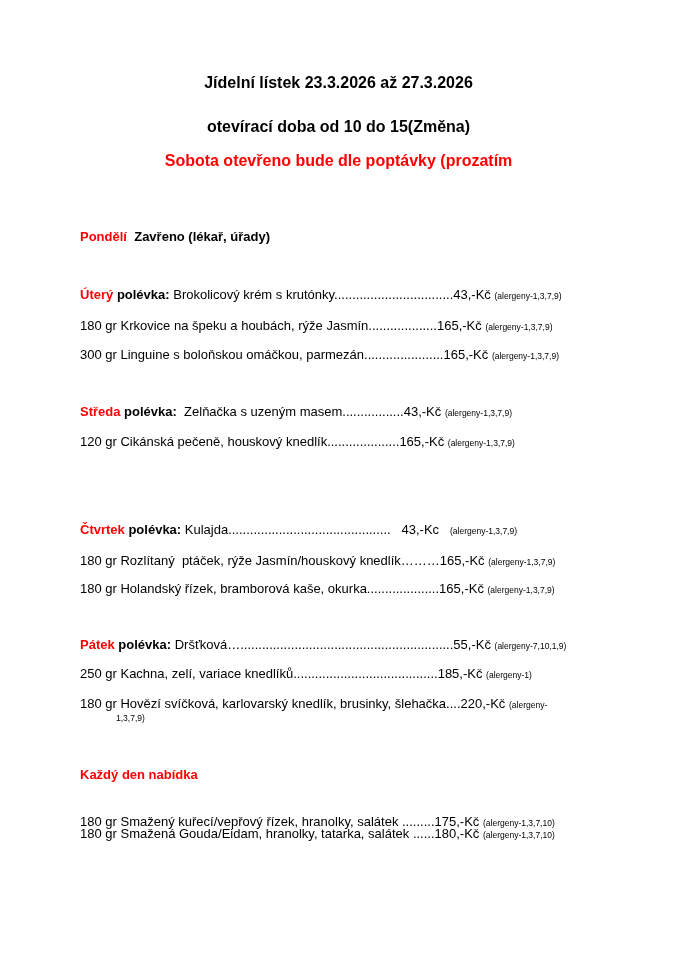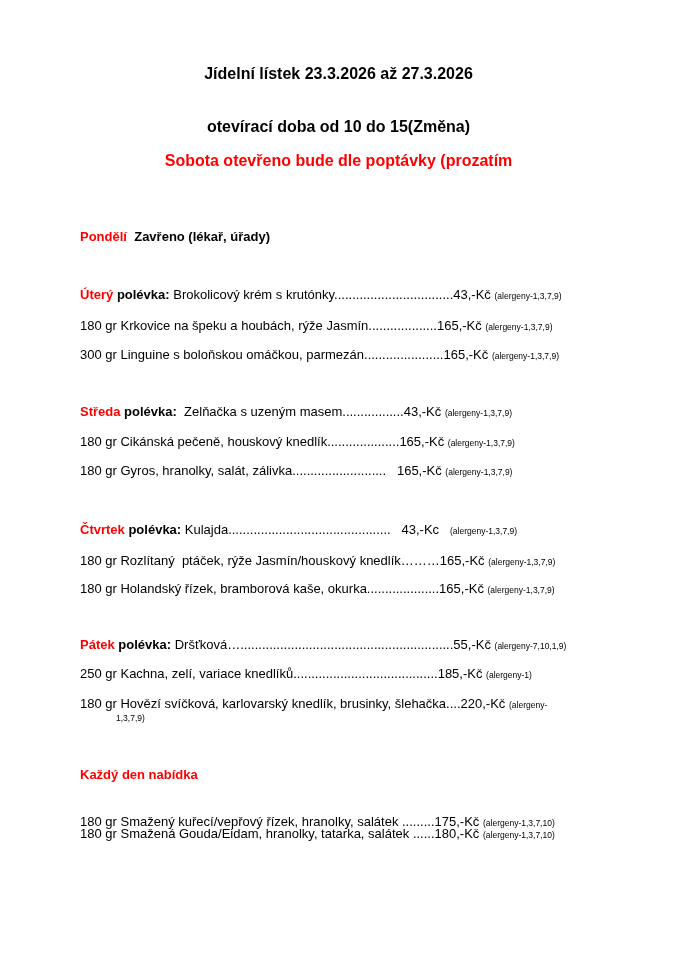--- a/index.html
+++ b/index.html
@@ -14,21 +14,21 @@
   .day { color: #ff0000; font-weight: bold; }
   .bold { font-weight: bold; }
   .alg { font-size: 8.5px; }
   .wrap2 { position: absolute; left: 80px; font-size: 8.5px; margin-left: 36px; }
 </style>
 </head>
 <body>
 
 <div class="page">
 
-  <div class="center h1" style="top:65px;">Jídelní lístek 23.3.2026 až 27.3.2026</div>
+  <div class="center h1" style="top:74px;">Jídelní lístek 23.3.2026 až 27.3.2026</div>
 
   <div class="center h1" style="top:118px;"><span>otevírací doba od 10 do 15(</span><span>Změna</span><span>)</span></div>
 
   <div class="center h1 red" style="top:152px;">Sobota otevřeno bude dle poptávky (prozatím</div>
 
 
   <div class="line bold" style="top:229px;">
     <span class="day">Pondělí</span>&nbsp;&nbsp;<span>Zavřeno (lékař, úřady)</span>
   </div>
 
@@ -39,24 +39,21 @@
     <span>180 gr Krkovice na špeku a houbách, rýže Jasmín...................165,-Kč</span> <span class="alg">(alergeny-1,3,7,9)</span>
   </div>
   <div class="line" style="top:347px;">
     <span>300 gr Linguine s boloňskou omáčkou, parmezán......................165,-Kč</span> <span class="alg">(alergeny-1,3,7,9)</span>
   </div>
 
   <div class="line" style="top:404px;">
     <span class="day">Středa</span> <span class="bold">polévka:</span><span style="white-space:pre;text-align:center;">  Zelňačka s uzeným masem.................43,-Kč</span> <span class="alg">(alergeny-1,3,7,9)</span>
   </div>
   <div class="line" style="top:434px;">
-    <span>180 gr Cikánská pečeně, houskový knedlík....................165,-Kč</span> <span class="alg">(alergeny-1,3,7,9)</span>
-  </div>
-  <div class="line" style="top:463px;">
-    <span style="white-space:pre;">180 gr Gyros, hranolky, salát, zálivka..........................   165,-Kč</span> <span class="alg">(alergeny-1,3,7,9)</span>
+    <span>120 gr Cikánská pečeně, houskový knedlík....................165,-Kč</span> <span class="alg">(alergeny-1,3,7,9)</span>
   </div>
 
   <div class="line" style="top:522px;">
     <span class="day">Čtvrtek</span> <span class="bold">polévka:</span><span style="white-space:pre;"> Kulajda.............................................   43,-Kc  </span> <span class="alg">(alergeny-1,3,7,9)</span>
   </div>
   <div class="line" style="top:553px;">
     <span style="white-space:pre;">180 gr Rozlítaný  ptáček, rýže Jasmín/houskový knedlík………165,-Kč</span> <span class="alg">(alergeny-1,3,7,9)</span>
   </div>
   <div class="line" style="top:581px;">
     <span>180 gr Holandský řízek, bramborová kaše, okurka....................165,-Kč</span> <span class="alg">(alergeny-1,3,7,9)</span>

